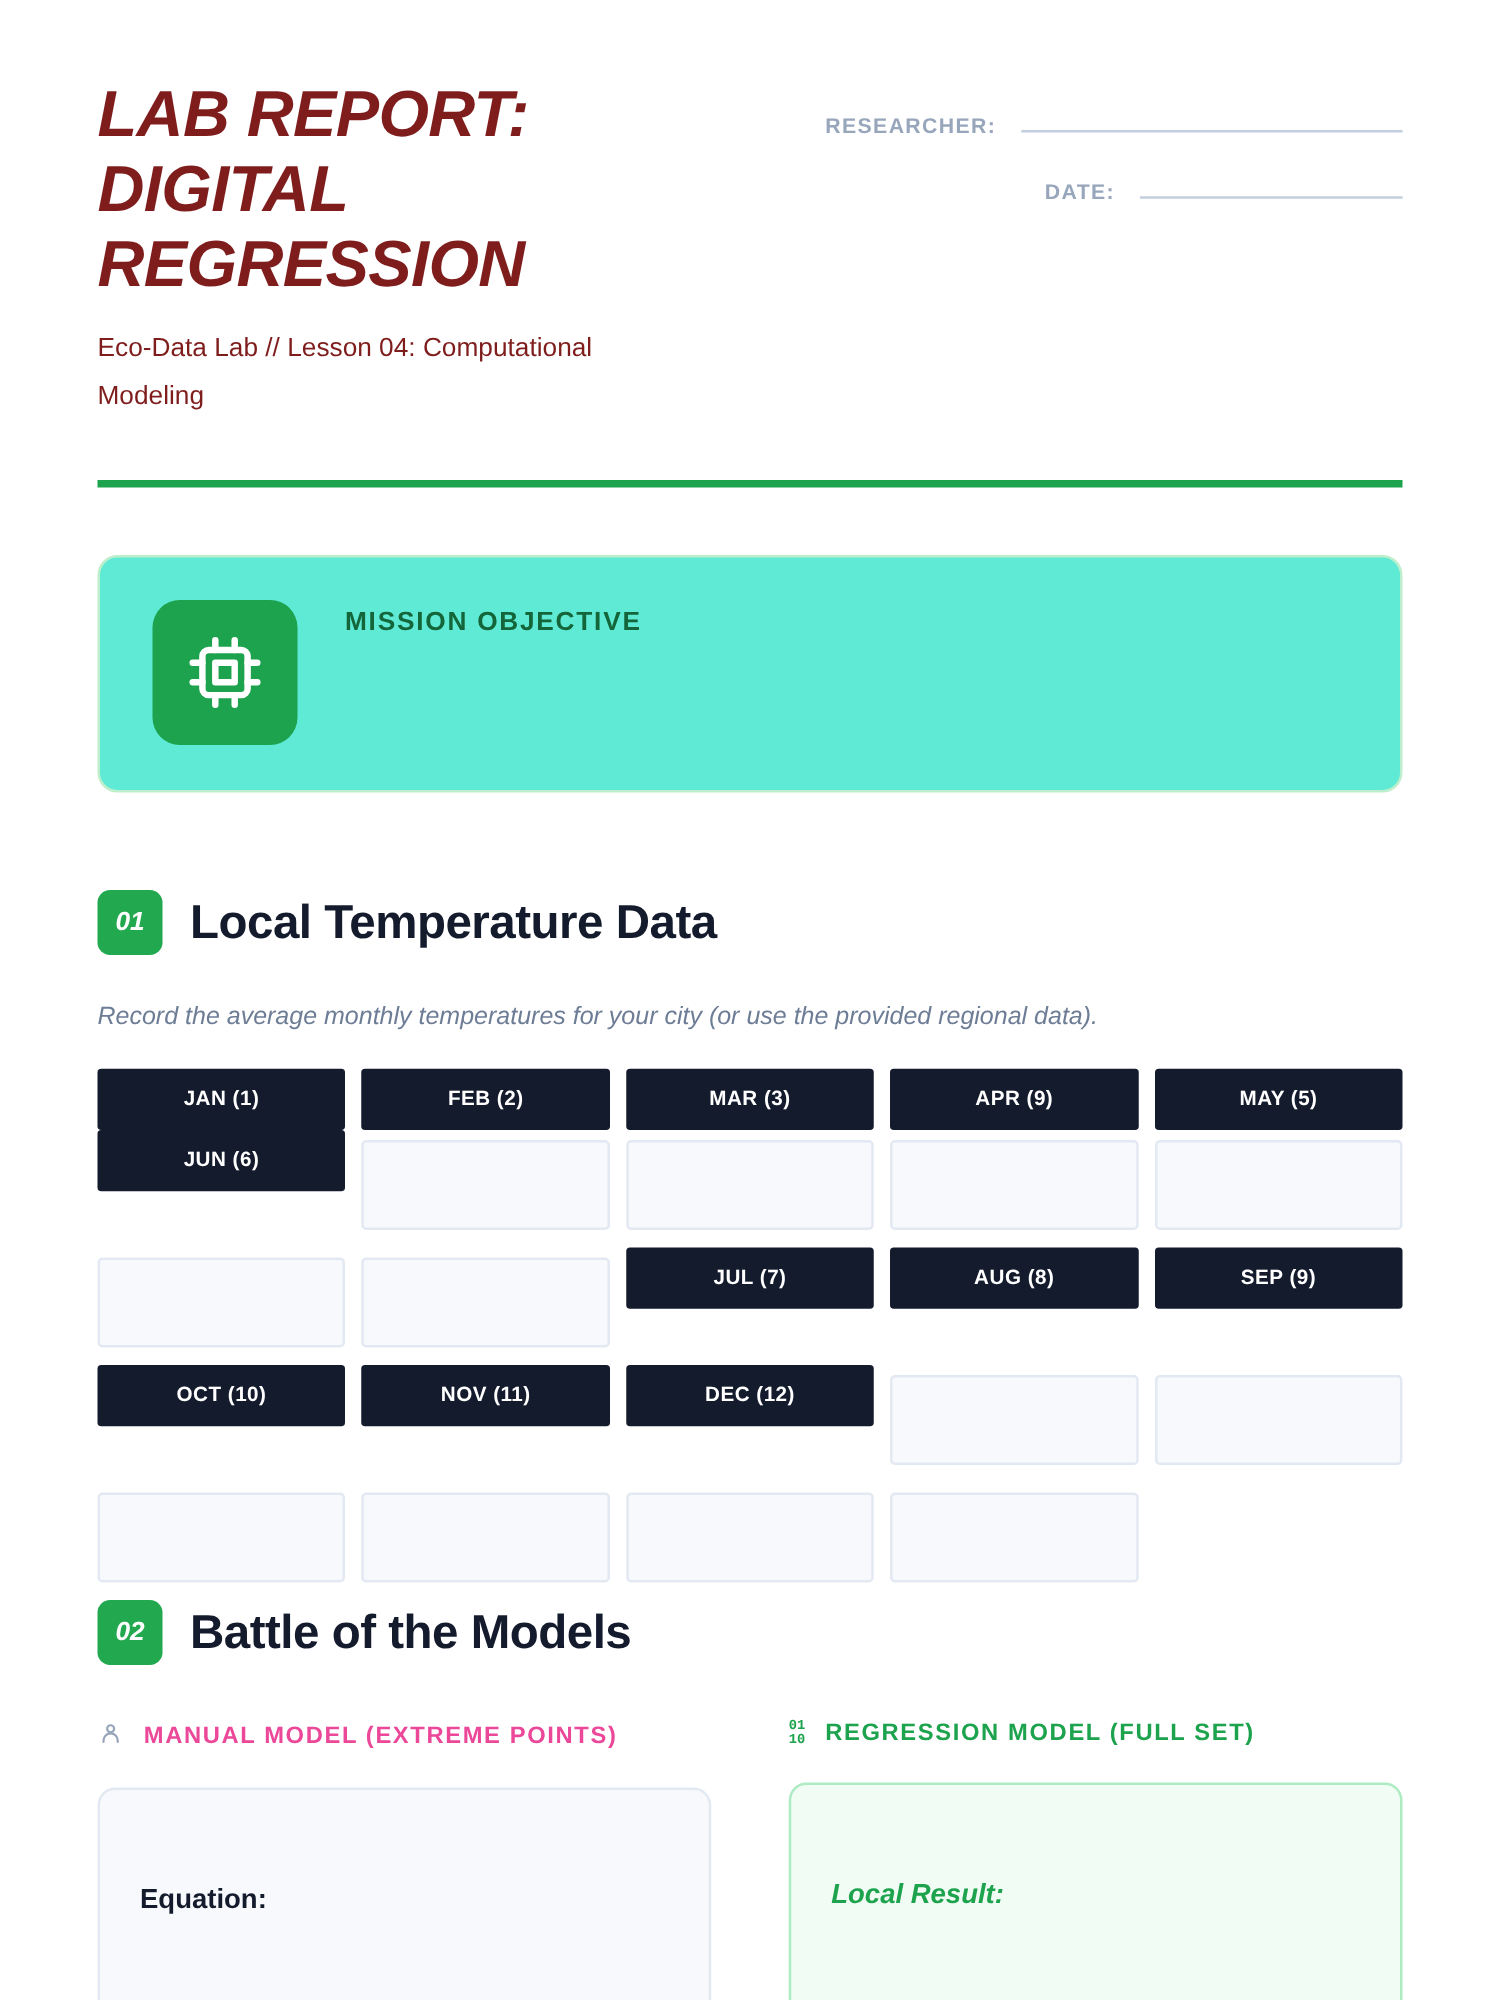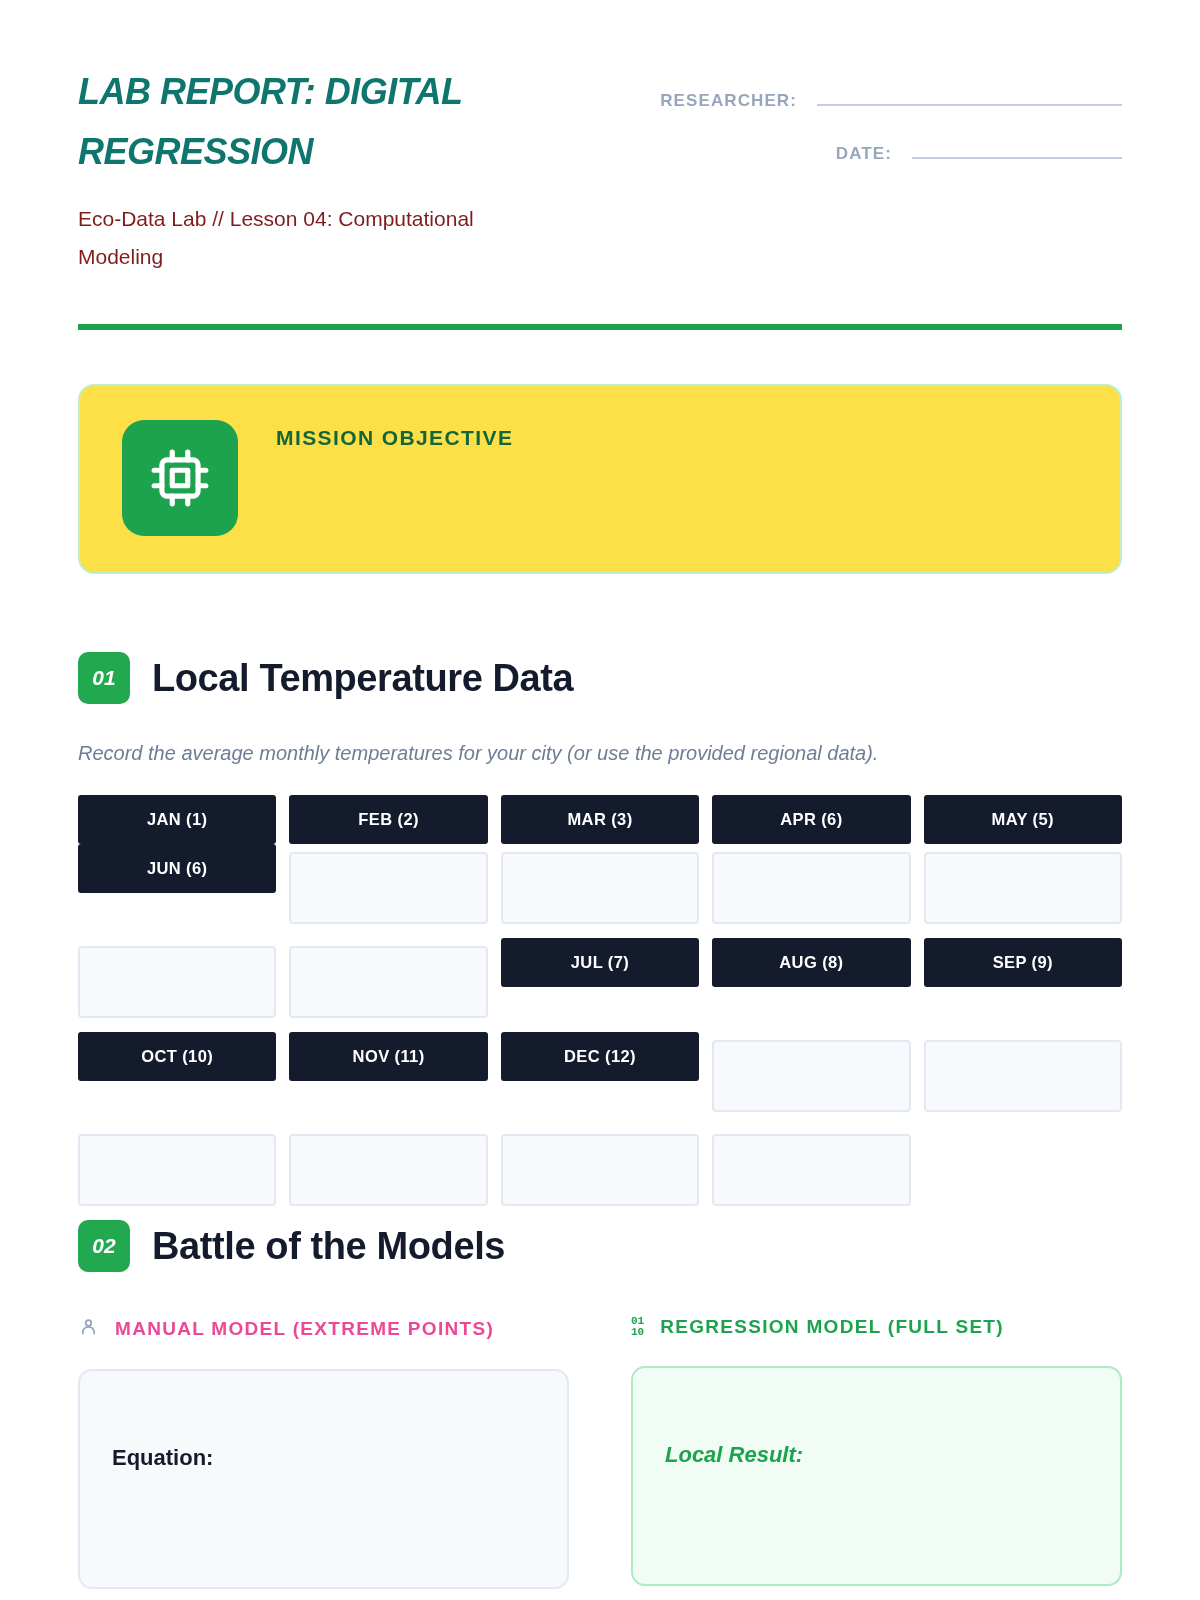--- a/index.html
+++ b/index.html
@@ -22,26 +22,26 @@
   
   .header {
     display: flex;
     align-items: flex-start;
     justify-content: space-between;
   }
 
   .header-left { width: 500px; }
 
   .doc-title {
-    font-size: 36px;
+    font-size: 52px;
     line-height: 60px;
     font-weight: 900;
     font-style: italic;
     letter-spacing: -0.5px;
-    color: #0f766e;
+    color: #7f1d1d;
     text-transform: uppercase;
     width: 420px;
   }
 
   .doc-subtitle {
     margin-top: 18px;
     font-size: 21px;
     line-height: 38px;
     color: #7f1d1d;
     font-weight: 400;
@@ -80,21 +80,21 @@
   .divider {
     margin-top: 48px;
     height: 6px;
     background: #1DA34D;
     width: 100%;
   }
 
   
   .mission-card {
     margin-top: 54px;
-    background: #fde047;
+    background: #5eead4;
     border: 2px solid #BDEFCD;
     border-radius: 16px;
     padding: 34px 40px 36px 42px;
     display: flex;
     align-items: flex-start;
     gap: 38px;
   }
 
   .mission-icon {
     width: 116px;
@@ -305,21 +305,21 @@
     <div class="section-badge">01</div>
     <div class="section-title">Local Temperature Data</div>
   </div>
 
   <div class="section-desc">Record the average monthly temperatures for your city (or use the provided regional data).</div>
 
   <div class="month-grid">
     <div class="month-head">JAN (1)</div>
     <div class="month-head">FEB (2)</div>
     <div class="month-head">MAR (3)</div>
-    <div class="month-head">APR (6)</div>
+    <div class="month-head">APR (9)</div>
     <div class="month-head">MAY (5)</div>
     <div class="month-head">JUN (6)</div>
 
     <div class="month-cell"></div>
     <div class="month-cell"></div>
     <div class="month-cell"></div>
     <div class="month-cell"></div>
     <div class="month-cell"></div>
     <div class="month-cell"></div>
 

